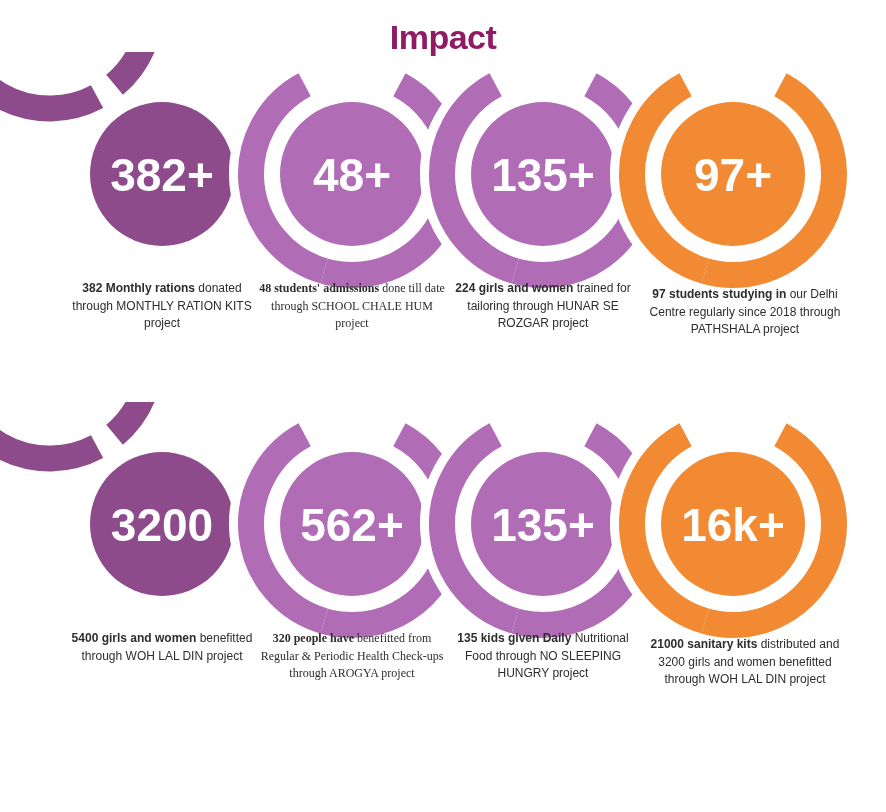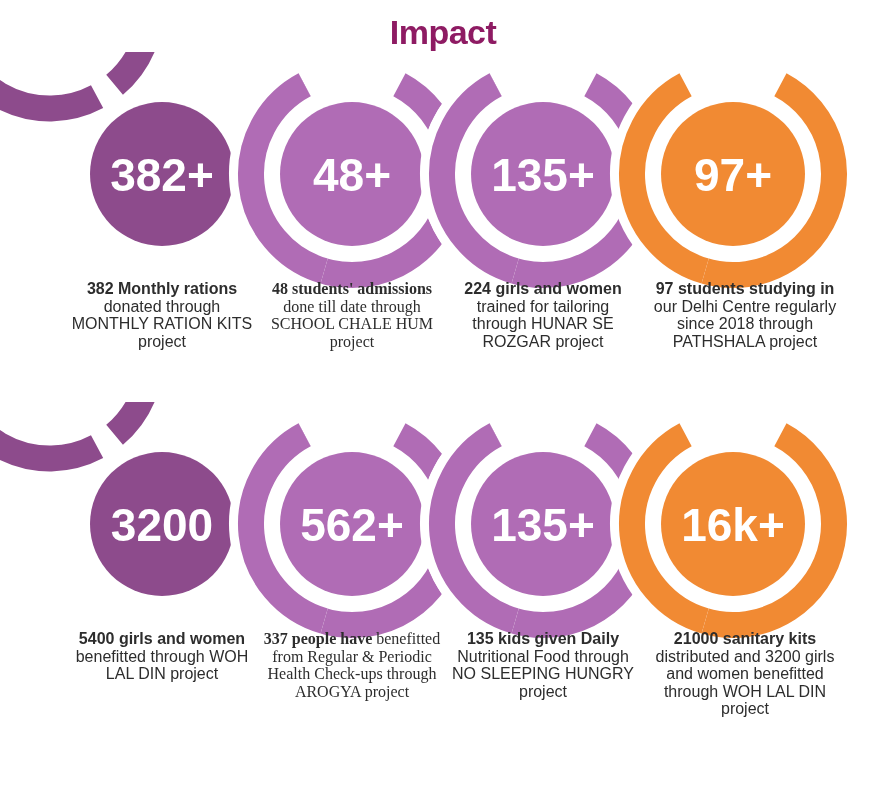--- a/index.html
+++ b/index.html
@@ -18,21 +18,21 @@
     position: relative;
   }
 
   .page-title {
     text-align: center;
     font-size: 34px;
     font-weight: bold;
     color: #8E1B63;
     letter-spacing: -0.5px;
     margin: 0;
-    padding-top: 7px;
+    padding-top: 12px;
     height: 52px;
     line-height: 50px;
   }
 
   .row {
     position: relative;
     width: 828px;
     height: 345px;
   }
   .row-1 { height: 350px; }
@@ -60,37 +60,37 @@
   .captions {
     position: absolute;
     left: 0;
     width: 886px;
     display: flex;
     flex-direction: row;
   }
   .caption {
     width: 190px;
     text-align: center;
-    font-size: 16px;
+    font-size: 12px;
     line-height: 17.5px;
     color: #2d2d2d;
   }
   .caption .lead {
     font-weight: bold;
     display: inline;
   }
   .caption .rest {
     font-weight: normal;
     display: inline;
   }
 
   .cap-pos-0 { position: absolute; left: 67px;  top: 0; }
   .cap-pos-1 { position: absolute; left: 257px; top: 0; font-family: Liberation Serif, serif; }
   .cap-pos-2 { position: absolute; left: 448px; top: 0; }
-  .cap-pos-3 { position: absolute; left: 645px; top: 0; width: 200px; }
+  .cap-pos-3 { position: absolute; left: 645px; top: 6px; width: 200px; }
 </style>
 </head>
 <body>
 
 <h1 class="page-title">Impact</h1>
 
 <div class="row row-1">
   <svg class="rings-svg" viewBox="0 0 886 240">
     <g>
         <path d="M 97.07845142165952 44.62951124498322 A 101 101 0 1 1 114.58337215862502 32.82229312124838" stroke="#ffffff" stroke-width="44" fill="none" stroke-linecap="butt"></path>
@@ -171,21 +171,21 @@
         <text x="543" y="123" class="ring-number">135+</text>
         <text x="733" y="123" class="ring-number">16k+</text>
       </g>
   </svg>
   <div class="captions" style="top:228px;">
     <div class="caption cap-pos-0">
       <span class="lead">5400 girls and women</span>
       <span class="rest">benefitted through WOH LAL DIN project</span>
     </div>
     <div class="caption cap-pos-1">
-      <span class="lead">337 people have</span>
+      <span class="lead">320 people have</span>
       <span class="rest">benefitted from Regular &amp; Periodic Health Check-ups through AROGYA project</span>
     </div>
     <div class="caption cap-pos-2">
       <span class="lead">135 kids given Daily</span>
       <span class="rest">Nutritional Food through NO SLEEPING HUNGRY project</span>
     </div>
     <div class="caption cap-pos-3">
       <span class="lead">21000 sanitary kits</span>
       <span class="rest">distributed and 3200 girls and women benefitted through WOH LAL DIN project</span>
     </div>

